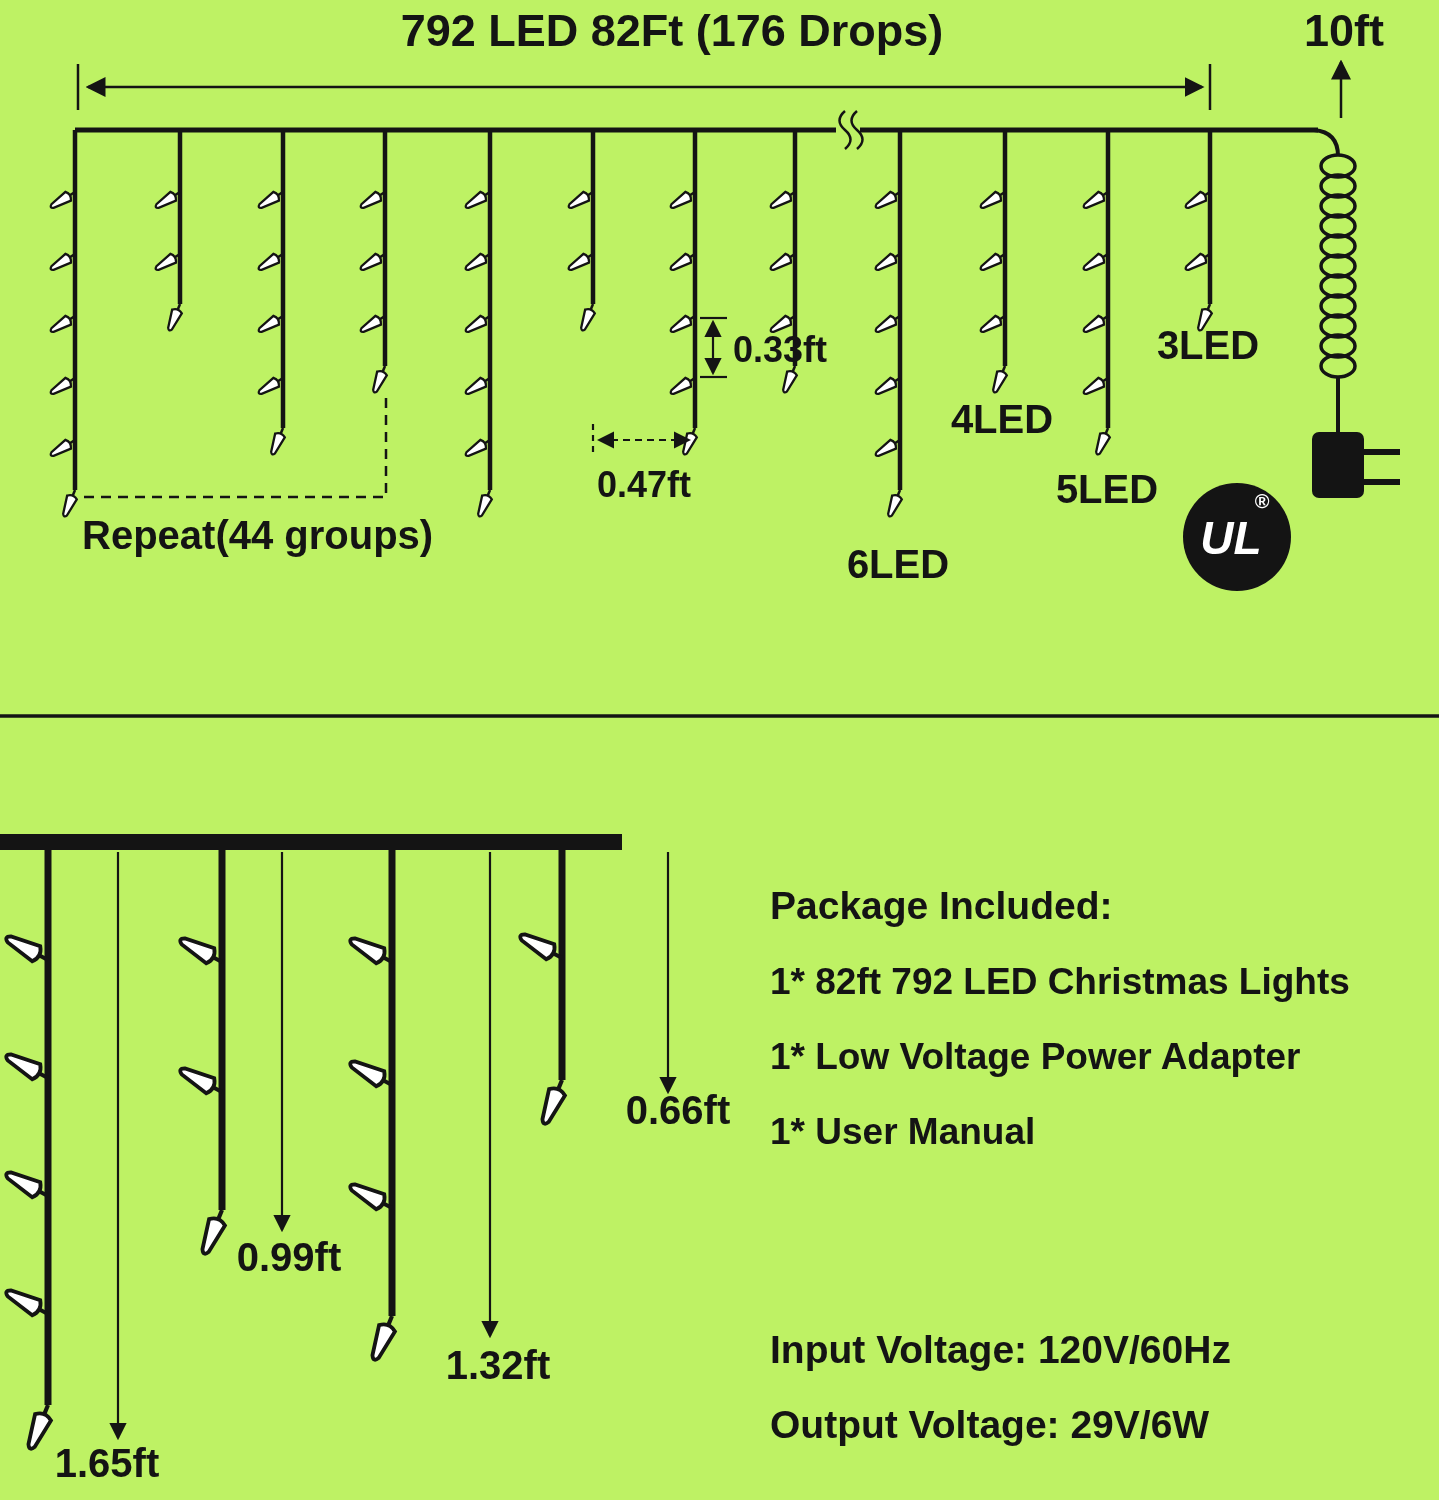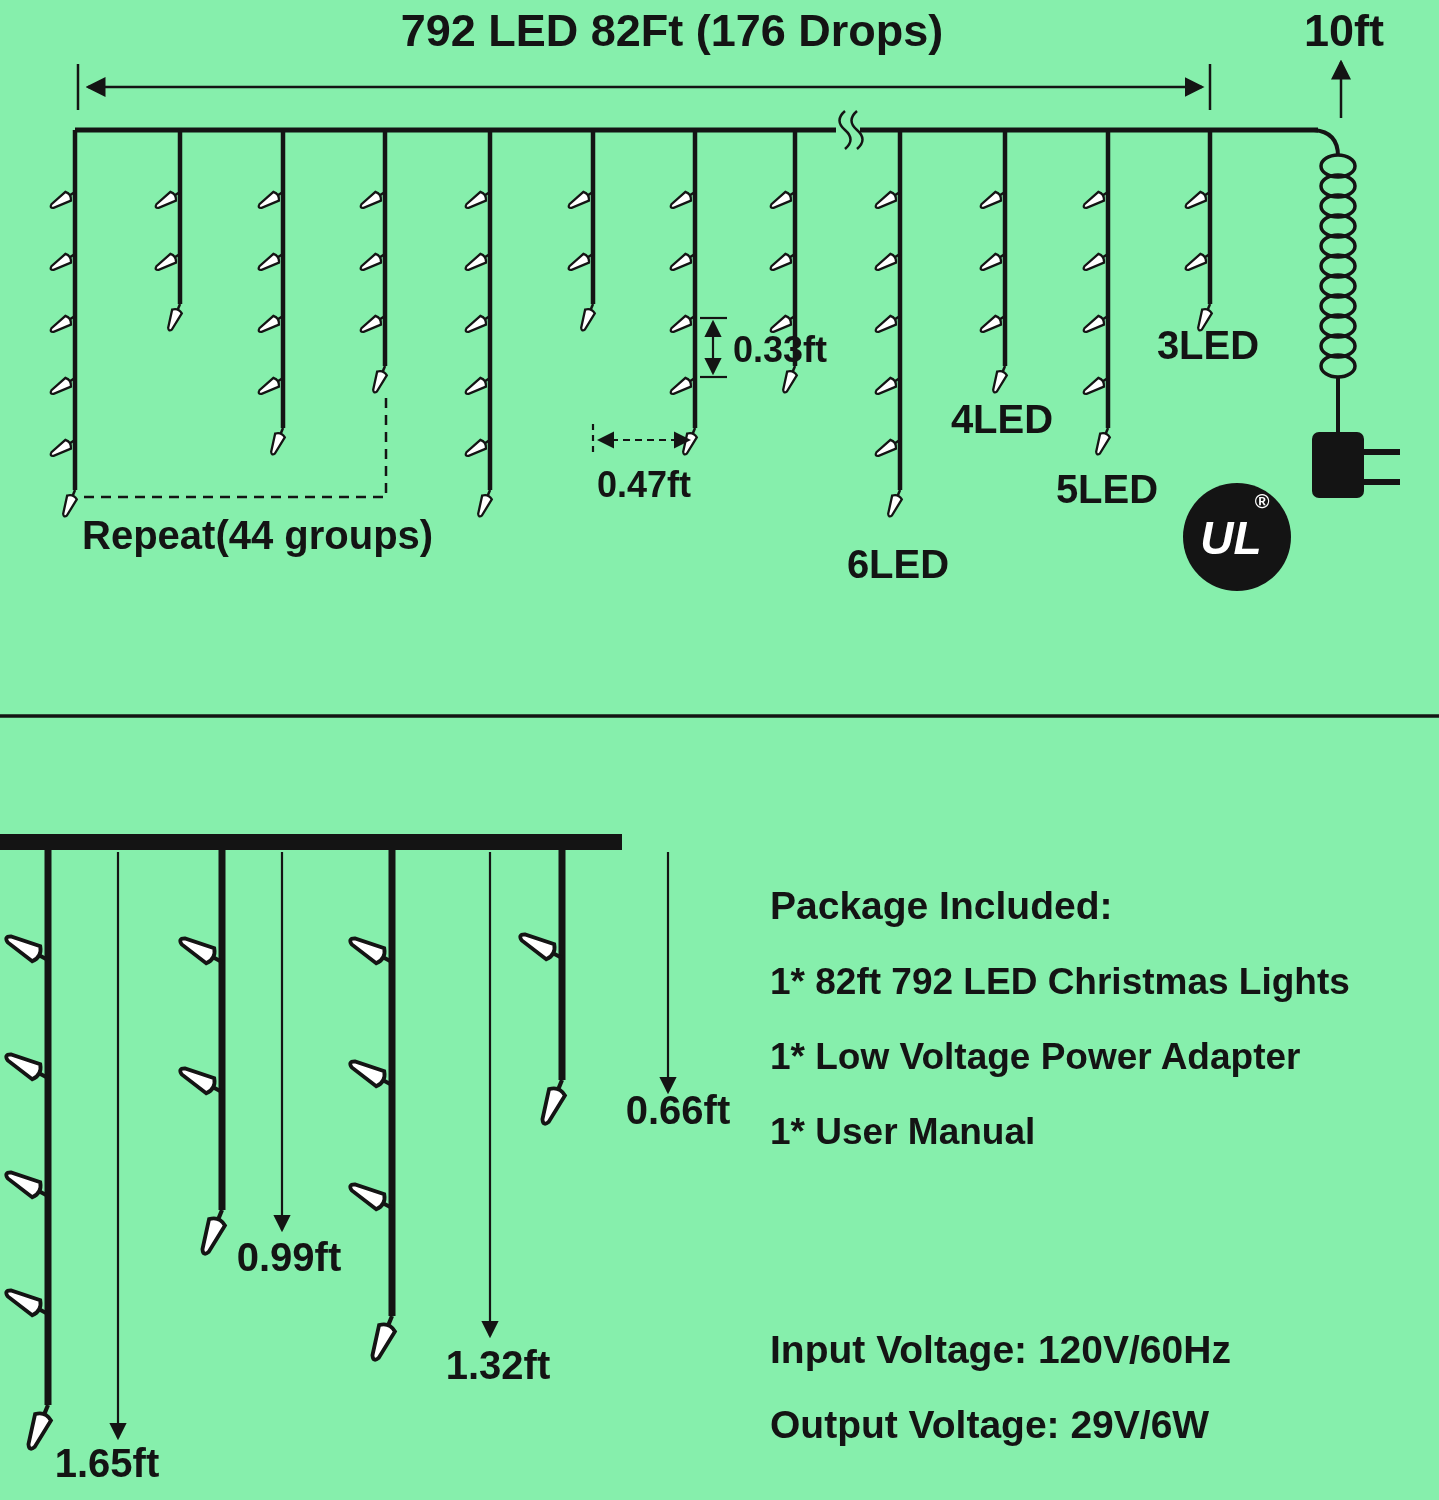--- a/index.html
+++ b/index.html
@@ -1,16 +1,16 @@
 <!DOCTYPE html>
 <html><head>
 <meta charset="utf-8">
 <style>
   html,body{margin:0;padding:0;background:#fff}
-  .page{width:1439px;height:1500px;position:relative;background:#86efac;overflow:hidden}
+  .page{width:1439px;height:1500px;position:relative;background:#bef264;overflow:hidden}
   svg{display:block}
   text{font-family:"Liberation Sans","DejaVu Sans",sans-serif;font-weight:700;fill:#141414}
   .t-title{font-size:45px}
   .t-big{font-size:40px}
   .t-dim{font-size:36px}
   .t-pkg{font-size:37px}
   .t-spec{font-size:39px}
   .t-ul{font-size:46px;font-style:italic;fill:#ffffff}
   .t-reg{font-size:20px;fill:#ffffff}
   .ink{stroke:#141414}

